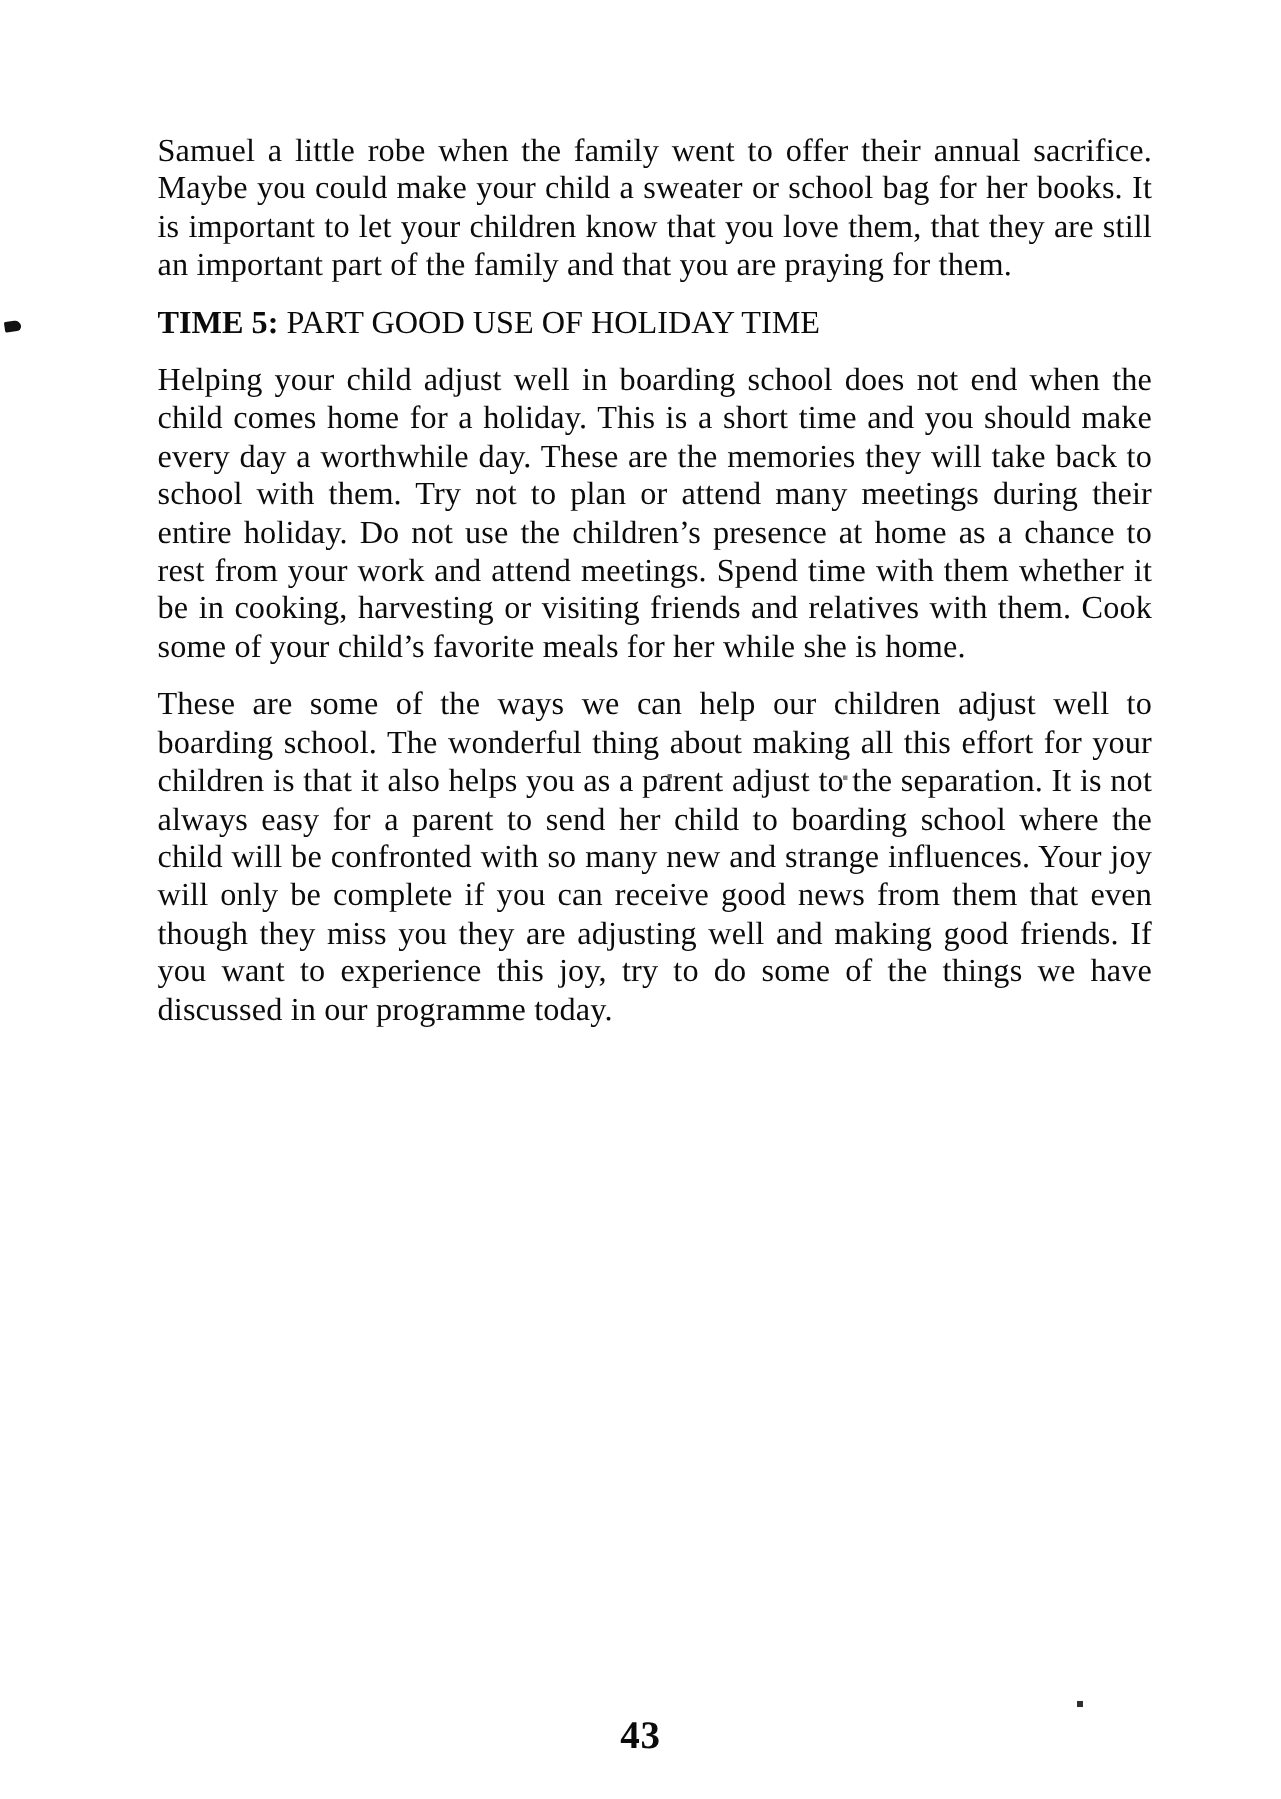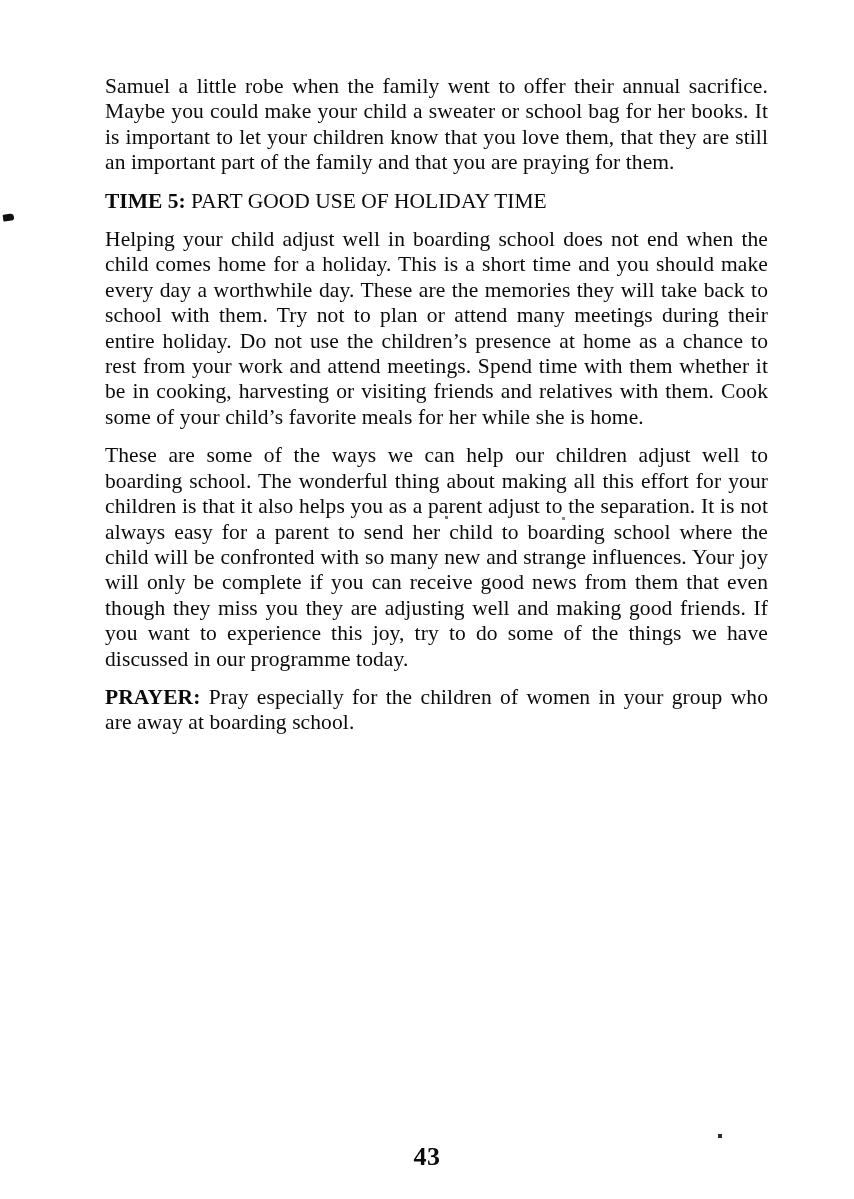--- a/index.html
+++ b/index.html
@@ -12,21 +12,21 @@
     width: 854px;
     height: 1199px;
     background: #ffffff;
     overflow: hidden;
     font-family: "Liberation Serif", "DejaVu Serif", serif;
     color: #0b0b0b;
   }
   .text-column {
     position: absolute;
     left: 105px;
-    top: 74px;
+    top: 88px;
     width: 663px;
   }
   .body-para {
     margin: 0 0 13px 0;
     font-size: 21.5px;
     line-height: 25.4px;
     text-align: justify;
     letter-spacing: 0.1px;
   }
   .heading {
@@ -93,21 +93,20 @@
 
     <p class="body-para">Samuel a little robe when the family went to offer their annual sacrifice. Maybe you could make your child a sweater or school bag for her books. It is important to let your children know that you love them, that they are still an important part of the family and that you are praying for them.</p>
 
     <h2 class="heading"><b>TIME 5:</b><span> PART GOOD USE OF HOLIDAY TIME</span></h2>
 
     <p class="body-para">Helping your child adjust well in boarding school does not end when the child comes home for a holiday. This is a short time and you should make every day a worthwhile day. These are the memories they will take back to school with them. Try not to plan or attend many meetings during their entire holiday. Do not use the children’s presence at home as a chance to rest from your work and attend meetings. Spend time with them whether it be in cooking, harvesting or visiting friends and relatives with them. Cook some of your child’s favorite meals for her while she is home.</p>
 
 
     <p class="body-para">These are some of the ways we can help our children adjust well to boarding school. The wonderful thing about making all this effort for your children is that it also helps you as a parent adjust to the separation. It is not always easy for a parent to send her child to boarding school where the child will be confronted with so many new and strange influences. Your joy will only be complete if you can receive good news from them that even though they miss you they are adjusting well and making good friends. If you want to experience this joy, try to do some of the things we have discussed in our programme today.</p>
 
-    <p class="body-para"><b>PRAYER:</b><span> Pray especially for the children of women in your group who are away at boarding school.</span></p>
 
   </div>
 
   <div class="page-number">43</div>
 
   <div class="speck speck-margin"></div>
   <div class="speck speck-dot-1"></div>
   <div class="speck speck-dot-2"></div>
   <div class="speck speck-dot-3"></div>
 

